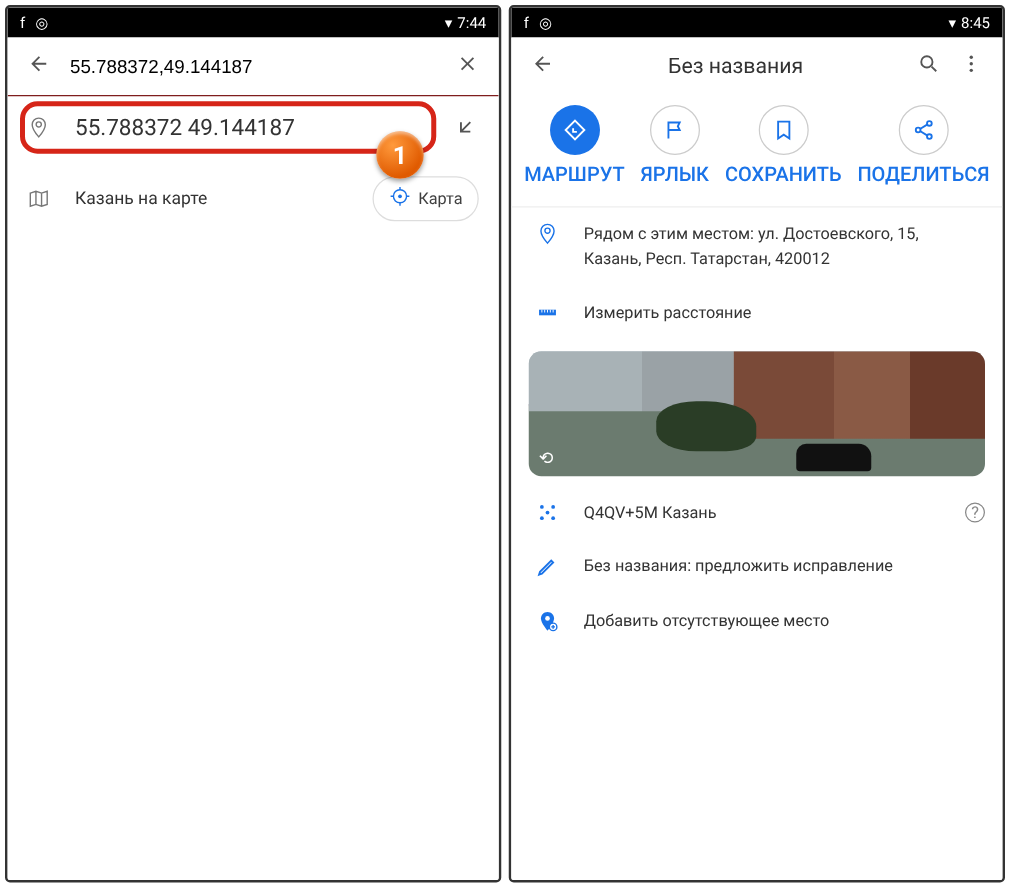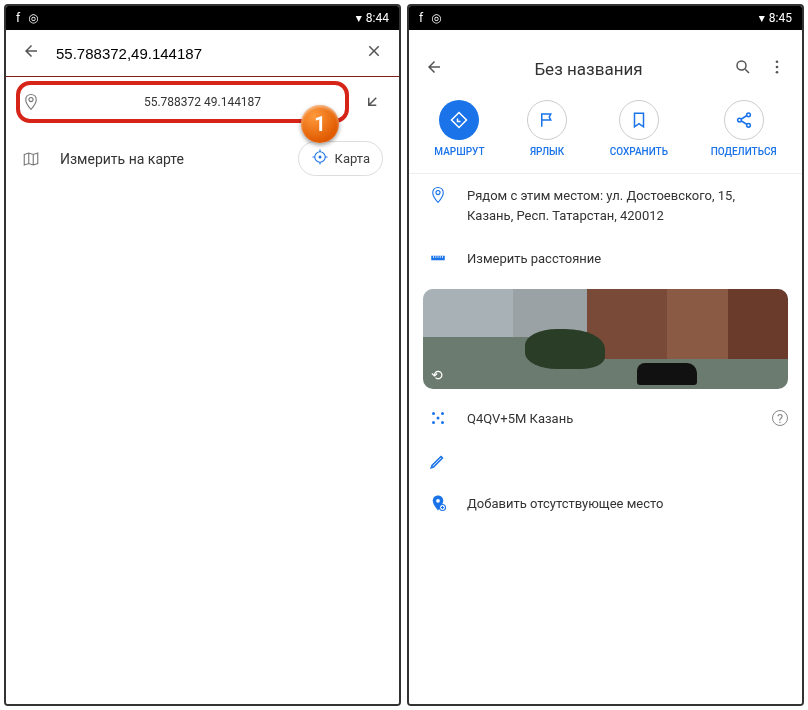--- a/index.html
+++ b/index.html
@@ -7,33 +7,33 @@
 .phone { flex: 1; background: #fff; border: 2px solid #333; border-radius: 4px; display: flex; flex-direction: column; overflow: hidden; position: relative; }
 .status-bar { height: 24px; background: #000; color: #fff; display: flex; align-items: center; padding: 0 10px; font-size: 12px; }
 .status-bar .left { display: flex; gap: 8px; }
 .status-bar .right { margin-left: auto; display: flex; gap: 4px; align-items: center; }
 .content { flex: 1; background: #fff; overflow-y: auto; }
 
 
 .search-bar { display: flex; align-items: center; padding: 12px 16px; gap: 16px; border-bottom: 1px solid #7f1d1d; }
 .search-bar input { flex: 1; border: none; font-size: 15px; outline: none; }
 .suggestion-row { display: flex; align-items: center; padding: 14px 16px; gap: 20px; position: relative; }
-.suggestion-text { flex: 1; font-size: 12px; color: #333; text-align: center; }
+.suggestion-text { flex: 1; font-size: 18px; color: #333; }
 .highlight-box-1 { position: absolute; left: 10px; top: 4px; right: 50px; bottom: 4px; border: 4px solid #d62518; border-radius: 14px; pointer-events: none; }
 .badge { position: absolute; width: 38px; height: 38px; border-radius: 50%; display: flex; align-items: center; justify-content: center; font-size: 20px; font-weight: bold; color: #fff; box-shadow: inset 0 2px 3px rgba(255,255,255,.5), 0 2px 4px rgba(0,0,0,.4); }
 .badge-1 { background: radial-gradient(circle at 35% 30%, #ff9a3c, #e05a00 70%); right: 60px; top: 28px; }
 .badge-2 { background: radial-gradient(circle at 35% 30%, #ff9a3c, #e05a00 70%); }
 .choose-map-row { display: flex; align-items: center; padding: 14px 16px; gap: 20px; }
 .map-btn { margin-left: auto; display: flex; align-items: center; gap: 6px; padding: 6px 12px; border: 1px solid #ddd; border-radius: 18px; font-size: 13px; color: #404040; }
 
 
-.header { display: flex; align-items: center; padding: 12px 16px; gap: 16px; margin-top: 16px; }
+.header { display: flex; align-items: center; padding: 12px 16px; gap: 16px; }
 .header-title { flex: 1; text-align: center; font-size: 17px; color: #333; }
 .action-row { display: flex; justify-content: space-around; padding: 8px 4px 16px; border-bottom: 1px solid #eee; }
-.action-item { display: flex; flex-direction: column; align-items: center; gap: 6px; font-size: 10px; color: #1a73e8; font-weight: 500; }
+.action-item { display: flex; flex-direction: column; align-items: center; gap: 6px; font-size: 16px; color: #1a73e8; font-weight: 500; }
 .action-circle { width: 40px; height: 40px; border-radius: 50%; display: flex; align-items: center; justify-content: center; }
 .action-circle.filled { background: #1a73e8; color: #fff; }
 .action-circle.outlined { border: 1px solid #ccc; color: #1a73e8; }
 .info-row { display: flex; align-items: flex-start; padding: 12px 20px; gap: 20px; font-size: 13px; color: #333; line-height: 1.5; position: relative; }
 .info-icon { width: 18px; flex-shrink: 0; color: #1a73e8; display: flex; align-items: center; justify-content: center; }
 .streetview { margin: 8px 14px; height: 100px; border-radius: 10px; position: relative; overflow: hidden; background: linear-gradient(#b8c5cc 0 42%, #556 42% 44%, #6b7b6f 44% 100%); }
 .buildings { position: absolute; top: 0; right: 0; width: 55%; height: 70%; background: linear-gradient(90deg, #7a4a38 0 40%, #8a5a45 40% 70%, #6a3a2a 70% 100%); }
 .buildings-left { position: absolute; top: 0; left: 0; width: 45%; height: 48%; background: linear-gradient(90deg, #a8b2b6 0 55%, #9aa2a6 55% 100%); }
 .car { position: absolute; bottom: 4px; right: 25%; width: 60px; height: 22px; background: #111; border-radius: 8px 10px 3px 3px; }
 .bush { position: absolute; bottom: 20px; left: 28%; width: 80px; height: 40px; background: #2a3d26; border-radius: 40% 50% 30% 40%; }
@@ -47,21 +47,21 @@
 <body>
 
 <div class="phone">
   <div class="status-bar">
     <div class="left">
       <span>f</span>
       <span>◎</span>
     </div>
     <div class="right">
       <span>▾</span>
-      <span>8:44</span>
+      <span>7:44</span>
     </div>
   </div>
   <div class="content">
     <div class="search-bar">
       <span><svg viewBox="0 0 24 24">
             <path d="M20 11H7.8l5.6-5.6L12 4l-8 8 8 8 1.4-1.4L7.8 13H20z" fill="#555"></path>
           </svg></span>
       <input value="55.788372,49.144187" style="">
       <span><svg viewBox="0 0 24 24">
             <path d="M19 6.4L17.6 5 12 10.6 6.4 5 5 6.4 10.6 12 5 17.6 6.4 19 12 13.4 17.6 19 19 17.6 13.4 12z" fill="#555"></path>
@@ -79,21 +79,21 @@
           </svg></span>
       <div class="highlight-box-1"></div>
       <div class="badge badge-1">1</div>
     </div>
     <div class="choose-map-row">
       <span class="info-icon">
           <svg viewBox="0 0 24 24">
             <path d="M3 6l6-2 6 2 6-2v14l-6 2-6-2-6 2z M9 4v14 M15 6v14" fill="none" stroke="#777" stroke-width="1.5"></path>
           </svg>
         </span>
-      <span style="font-size:14px;color:#333;">Измерить на карте</span>
+      <span style="font-size:14px;color:#333;">Казань на карте</span>
       <div class="map-btn">
         <span style="color:#1a73e8;"><svg viewBox="0 0 24 24" width="14" height="14">
               <circle cx="12" cy="12" r="7" fill="none" stroke="#1a73e8" stroke-width="1.5"></circle>
               <circle cx="12" cy="12" r="2" fill="#1a73e8"></circle>
               <path d="M12 2v3M12 19v3M2 12h3M19 12h3" stroke="#1a73e8" stroke-width="1.5"></path>
             </svg></span>
         <span>Карта</span>
       </div>
     </div>
   </div>
@@ -202,20 +202,21 @@
         </span>
       <span>Q4QV+5M Казань</span>
       <span class="help-icon">?</span>
     </div>
     <div class="info-row">
       <span class="info-icon">
           <svg viewBox="0 0 24 24">
             <path d="M3 21l3-1 12-12-2-2L4 18l-1 3zM16 6l2 2" fill="none" stroke="#1a73e8" stroke-width="2"></path>
           </svg>
         </span>
+      <span>Без названия: предложить исправление</span>
     </div>
     <div class="info-row">
       <span class="info-icon">
           <svg viewBox="0 0 24 24">
             <path d="M12 2C8 2 5 5 5 9c0 5 7 13 7 13s7-8 7-13c0-4-3-7-7-7z" fill="#1a73e8"></path>
             <circle cx="12" cy="9" r="2.5" fill="#fff"></circle>
             <circle cx="18" cy="18" r="4" fill="#fff" stroke="#1a73e8" stroke-width="1.5"></circle>
             <path d="M18 16v4M16 18h4" stroke="#1a73e8" stroke-width="1.5"></path>
           </svg>
         </span>

